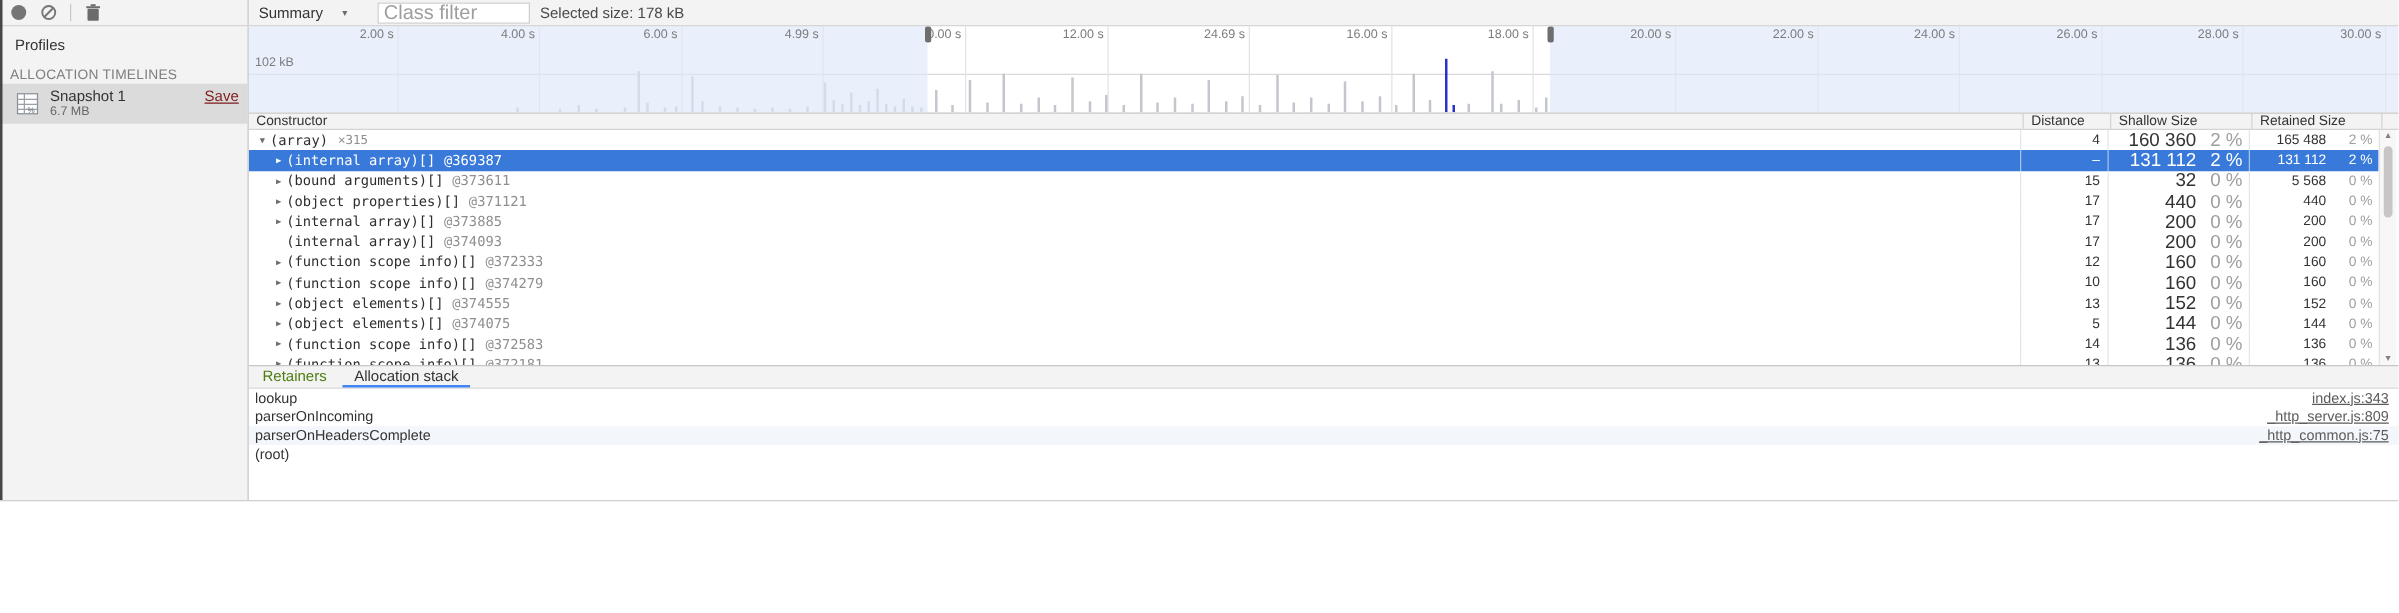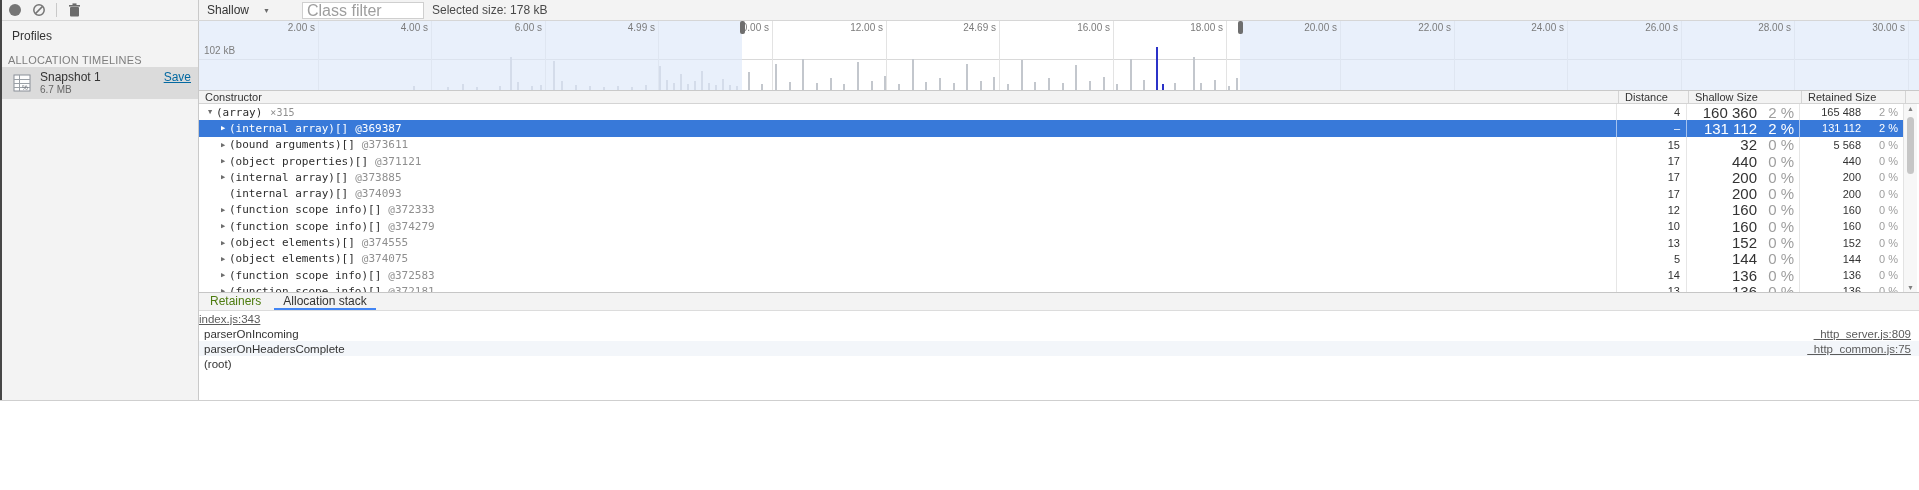--- a/index.html
+++ b/index.html
@@ -23,21 +23,21 @@
   #selected-size{position:absolute;left:432px;top:0;height:20px;line-height:20px;font-size:12px;color:#494949;}
 
   
   #sidebar{position:absolute;left:0;top:20px;width:199px;height:380px;background:#f3f3f3;border-right:1px solid #c9c9c9;box-sizing:border-box;z-index:4;}
   #sidebar-heading{position:absolute;left:12px;top:9px;font-size:12px;color:#333;}
   #sidebar-section{position:absolute;left:8px;top:34px;font-size:11px;color:#7e7e7e;letter-spacing:.2px;}
   #snapshot-item{position:absolute;left:0;top:47px;width:198px;height:32px;background:#dbdbdb;}
   #snapshot-icon{position:absolute;left:13px;top:7px;}
   #snapshot-name{position:absolute;left:40px;top:3px;font-size:12px;color:#333;}
   #snapshot-size{position:absolute;left:40px;top:17px;font-size:10px;color:#666;}
-  #snapshot-save{position:absolute;right:7px;top:3px;font-size:12px;color:#0369a1;text-decoration:underline;cursor:pointer;}
+  #snapshot-save{position:absolute;right:7px;top:3px;font-size:12px;color:#7f1d1d;text-decoration:underline;cursor:pointer;}
 
   
   #overview{position:absolute;left:199px;top:20px;width:1720px;height:70px;background:#fff;overflow:hidden;}
   .ov-gridline{position:absolute;top:0;bottom:0;width:1px;background:#e3e3e3;z-index:0;}
   #ov-hline{position:absolute;left:0;top:39px;width:100%;height:1px;background:#d9d9d9;z-index:0;}
   .ov-bar{position:absolute;bottom:0;width:2px;z-index:1;}
   .ov-tint{position:absolute;top:0;bottom:0;z-index:2;}
   .ov-label{position:absolute;top:2px;width:80px;text-align:right;font-size:10px;color:#7b7b7b;z-index:3;white-space:nowrap;}
   .ov-label-clip{position:absolute;top:2px;height:13px;overflow:hidden;z-index:3;}
   .ov-label-clip > div{position:absolute;right:0;top:0;width:80px;text-align:right;font-size:10px;color:#7b7b7b;white-space:nowrap;}
@@ -109,21 +109,21 @@
       <div id="tb-sep1"></div>
       <div id="trash-btn" class="tb-icon">
         <svg width="13" height="14" viewBox="0 0 13 14">
           <rect x="2" y="4" width="9" height="9.5" rx="1" fill="#6b6b6b"></rect>
           <rect x="1" y="2" width="11" height="1.6" fill="#6b6b6b"></rect>
           <rect x="4.5" y="0.4" width="4" height="1.6" fill="#6b6b6b"></rect>
         </svg>
       </div>
       <div id="tb-sep2"></div>
       <div id="summary-select">
-        <span>Shallow</span><span id="summary-caret">▼</span>
+        <span>Summary</span><span id="summary-caret">▼</span>
       </div>
       <input id="class-filter" placeholder="Class filter" style="">
       <div id="selected-size">Selected size: 178 kB</div>
     </div>
 
     <div id="sidebar">
       <div id="sidebar-heading">Profiles</div>
       <div id="sidebar-section">ALLOCATION TIMELINES</div>
       <div id="snapshot-item">
         <span id="snapshot-icon">
@@ -462,20 +462,21 @@
     <div id="tabbar">
       <div class="tab">Retainers</div>
       <div class="tab active">
         <span>Allocation stack</span>
         <div class="tab-underline"></div>
       </div>
     </div>
 
     <div id="stack-panel">
         <div class="stack-row">
+          <span class="stack-fn">lookup</span>
           <span class="stack-loc">index.js:343</span>
         </div>
         <div class="stack-row">
           <span class="stack-fn">parserOnIncoming</span>
           <span class="stack-loc">_http_server.js:809</span>
         </div>
         <div class="stack-row alt">
           <span class="stack-fn">parserOnHeadersComplete</span>
           <span class="stack-loc">_http_common.js:75</span>
         </div>

